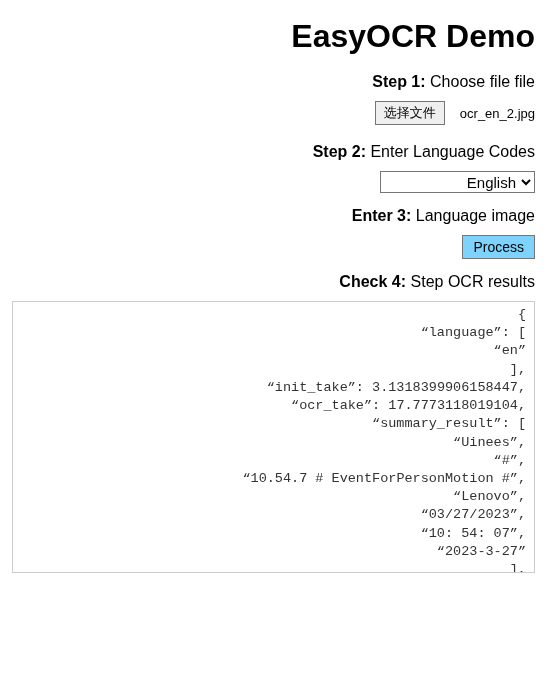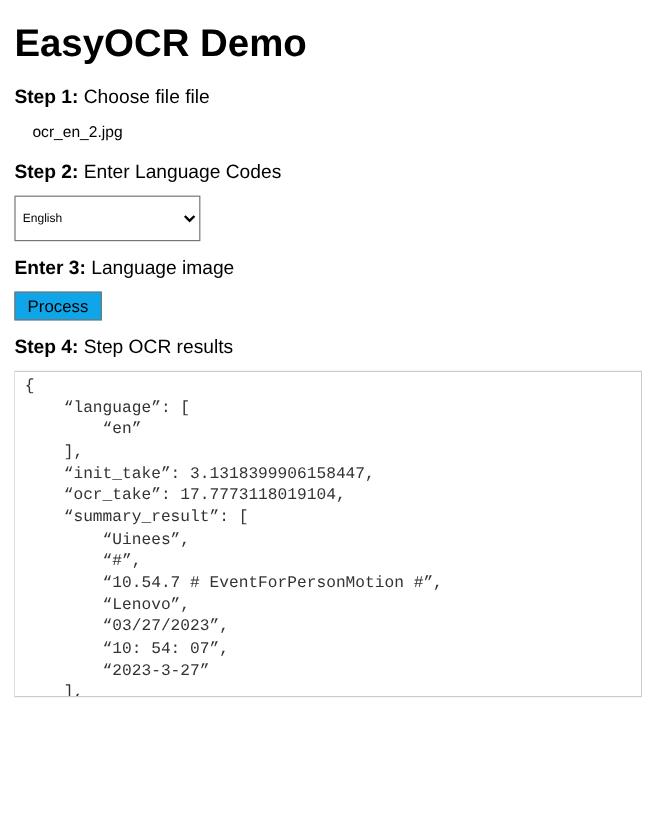--- a/index.html
+++ b/index.html
@@ -1,16 +1,17 @@
 <!DOCTYPE html>
 <html><head>
   <meta charset="utf-8">
   <style>
     * {
       box-sizing: border-box;
+      text-align: right;
     }
     body {
       font-family: Arial, Helvetica, sans-serif;
       margin: 0;
       padding: 10px 12px;
       background: #ffffff;
       color: #000000;
       width: 547px;
     }
     h1 {
@@ -39,30 +40,30 @@
       font-size: 13px;
       font-family: inherit;
       cursor: pointer;
     }
     .file-name {
       margin-left: 15px;
       font-size: 13px;
     }
     .lang-select {
       font-family: inherit;
-      font-size: 10px;
+      font-size: 15px;
       border: 1px solid #767676;
       background: #ffffff;
       padding: 1px 2px;
       width: 155px;
-      height: 38px;
+      height: 22px;
     }
     .process-btn {
       border: 1px solid #767676;
-      background: #0ea5e9;
+      background: #7dd3fc;
       padding: 3px 10px;
       font-size: 14px;
       font-family: inherit;
       cursor: pointer;
     }
     .results-box {
       border: 1px solid #cccccc;
       background: #ffffff;
       width: 100%;
       height: 272px;
@@ -97,41 +98,42 @@
 
 
 <h1>EasyOCR Demo</h1>
 
 <div class="step-label">
   <span class="bold">Step 1:</span>
   <span>Choose file file</span>
 </div>
 
 <div class="file-input-widget">
+  <button class="file-btn">选择文件</button>
   <span class="file-name">ocr_en_2.jpg</span>
 </div>
 
 <div class="step-label">
   <span class="bold">Step 2:</span>
   <span>Enter Language Codes</span>
 </div>
 
 <select class="lang-select">
   <option>English</option>
 </select>
 
 <div class="step-label">
   <span class="bold">Enter 3:</span>
   <span>Language image</span>
 </div>
 
 <button class="process-btn">Process</button>
 
 <div class="step-label">
-  <span class="bold">Step 4:</span>
+  <span class="bold">Check 4:</span>
   <span>Step OCR results</span>
 </div>
 
 <div class="results-box">
   <pre class="results-pre">{
     “language”: [
         “en”
     ],
     “init_take”: 3.1318399906158447,
     “ocr_take”: 17.7773118019104,

